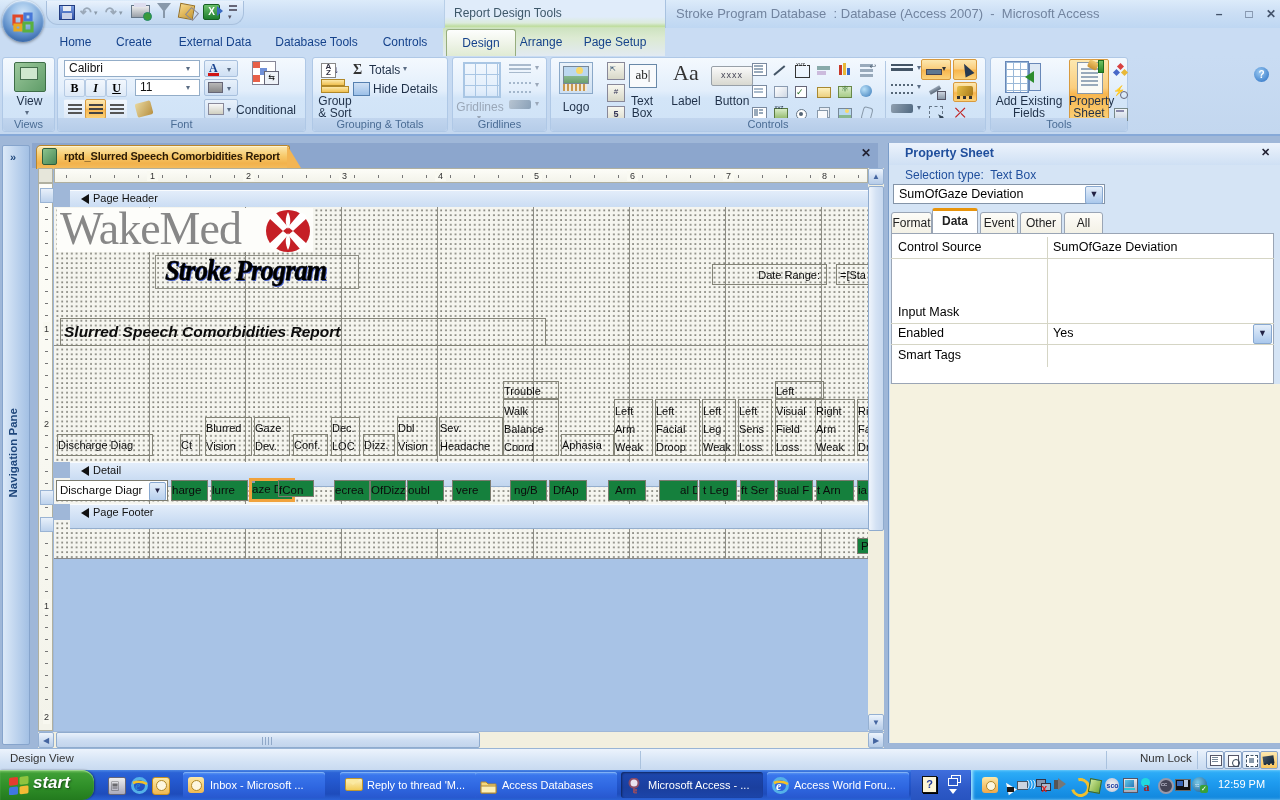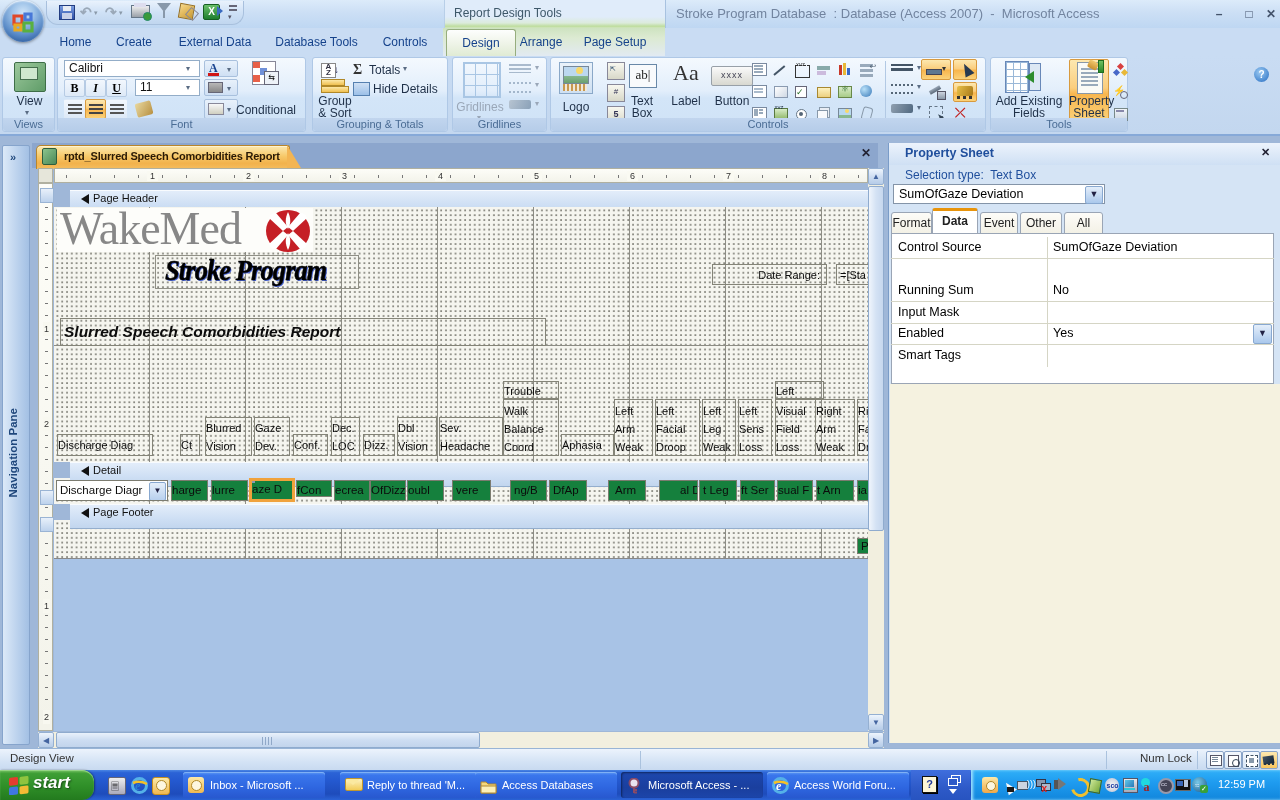--- a/index.html
+++ b/index.html
@@ -461,21 +461,21 @@
     <div class="lbox" style="left:721px;top:198px;width:49px;height:18px">Left</div>
     <div class="lbox" style="left:721px;top:216px;width:41px;height:57px;padding-top:2px">Visual<br>Field<br>Loss</div>
     <div class="lbox" style="left:761px;top:216px;width:40px;height:57px;padding-top:2px">Right<br>Arm<br>Weak</div>
     <div class="lbox" style="left:803px;top:216px;width:13px;height:57px;padding-top:2px">Ri<br>Fa<br>Dr</div>
 
     <div class="secbar" style="top:279px"><span style="margin-left:6px;display:inline-block;width:0;height:0;border:5px solid transparent;border-right:8px solid #111;transform:translateY(2px)"></span><span style="margin-left:4px">Detail</span></div>
     <div class="dtext" style="left:2px;top:297px;width:112px;height:21px;background:#fff;padding-left:3px">Discharge Diagr<span style="position:absolute;right:1px;top:1px;width:15px;height:17px;background:linear-gradient(#e4eefa,#b8d0ee);border:1px solid #88a8d0;border-radius:2px;text-align:center;font-size:8px;color:#224;line-height:16px">▼</span></div>
     <div class="dtext" style="left:117px;top:297px;width:37px;height:21px">harge</div>
     <div class="dtext" style="left:157px;top:297px;width:37px;height:21px">lurre</div>
     <div class="dtext" style="left:195px;top:295px;width:46px;height:24px;border:3px solid #f0a23c;line-height:17px">aze D<span style="position:absolute;left:-3px;top:-3px;width:6px;height:5px;background:#8a9ab0"></span></div>
-    <div class="dtext" style="left:242px;top:297px;width:36px;height:17px">fCon</div>
+    <div class="dtext" style="left:224px;top:297px;width:36px;height:17px">fCon</div>
     <div class="dtext" style="left:280px;top:297px;width:36px;height:21px">ecrea</div>
     <div class="dtext" style="left:316px;top:297px;width:36px;height:21px">OfDizz</div>
     <div class="dtext" style="left:353px;top:297px;width:37px;height:21px">oubl</div>
     <div class="dtext" style="left:398px;top:297px;width:39px;height:21px;padding-left:3px">vere</div>
     <div class="dtext" style="left:456px;top:297px;width:37px;height:21px;padding-left:3px">ng/B</div>
     <div class="dtext" style="left:495px;top:297px;width:38px;height:21px;padding-left:3px">DfAp</div>
     <div class="dtext" style="left:554px;top:297px;width:38px;height:21px;padding-left:6px">Arm</div>
     <div class="dtext" style="left:605px;top:297px;width:39px;height:21px;padding-left:20px">al Dr</div>
     <div class="dtext" style="left:645px;top:297px;width:38px;height:21px;padding-left:3px">t Leg</div>
     <div class="dtext" style="left:686px;top:297px;width:35px;height:21px">ft Ser</div>
@@ -516,24 +516,20 @@
     <div class="pstab" style="left:2px;width:41px">Format</div>
     <div class="pstab" style="left:43px;width:46px;top:65px;height:26px;background:#fff;border-top:3px solid #e8940c;font-weight:bold;z-index:5">Data</div>
     <div class="pstab" style="left:91px;width:38px">Event</div>
     <div class="pstab" style="left:131px;width:42px">Other</div>
     <div class="pstab" style="left:175px;width:39px">All</div>
     <div class="ab" style="left:2px;top:90px;width:383px;height:151px;background:#fff;border:1px solid #9aa5b5;box-sizing:border-box"></div>
     <div class="ab" style="left:158px;top:94px;width:1px;height:130px;background:#d5d5c5"></div>
     <div class="prow" style="top:94px">
           <span style="position:absolute;left:7px">Control Source</span>
           <span style="position:absolute;left:162px">SumOfGaze Deviation</span>
-        </div>
-    <div class="prow" style="top:137px">
-          <span style="position:absolute;left:7px">Running Sum</span>
-          <span style="position:absolute;left:162px">No</span>
         </div>
     <div class="prow" style="top:158.5px">
           <span style="position:absolute;left:7px">Input Mask</span>
         </div>
     <div class="prow" style="top:180px">
           <span style="position:absolute;left:7px">Enabled</span>
           <span style="position:absolute;left:162px">Yes</span>
           <span style="position:absolute;right:2px;top:1px;width:17px;height:18px;background:linear-gradient(#e4eefa,#aac8ec);border:1px solid #88a8d0;border-radius:2px;text-align:center;font-size:9px;color:#224;line-height:17px">▼</span>
         </div>
     <div class="prow" style="top:201.5px;border-bottom:none">

